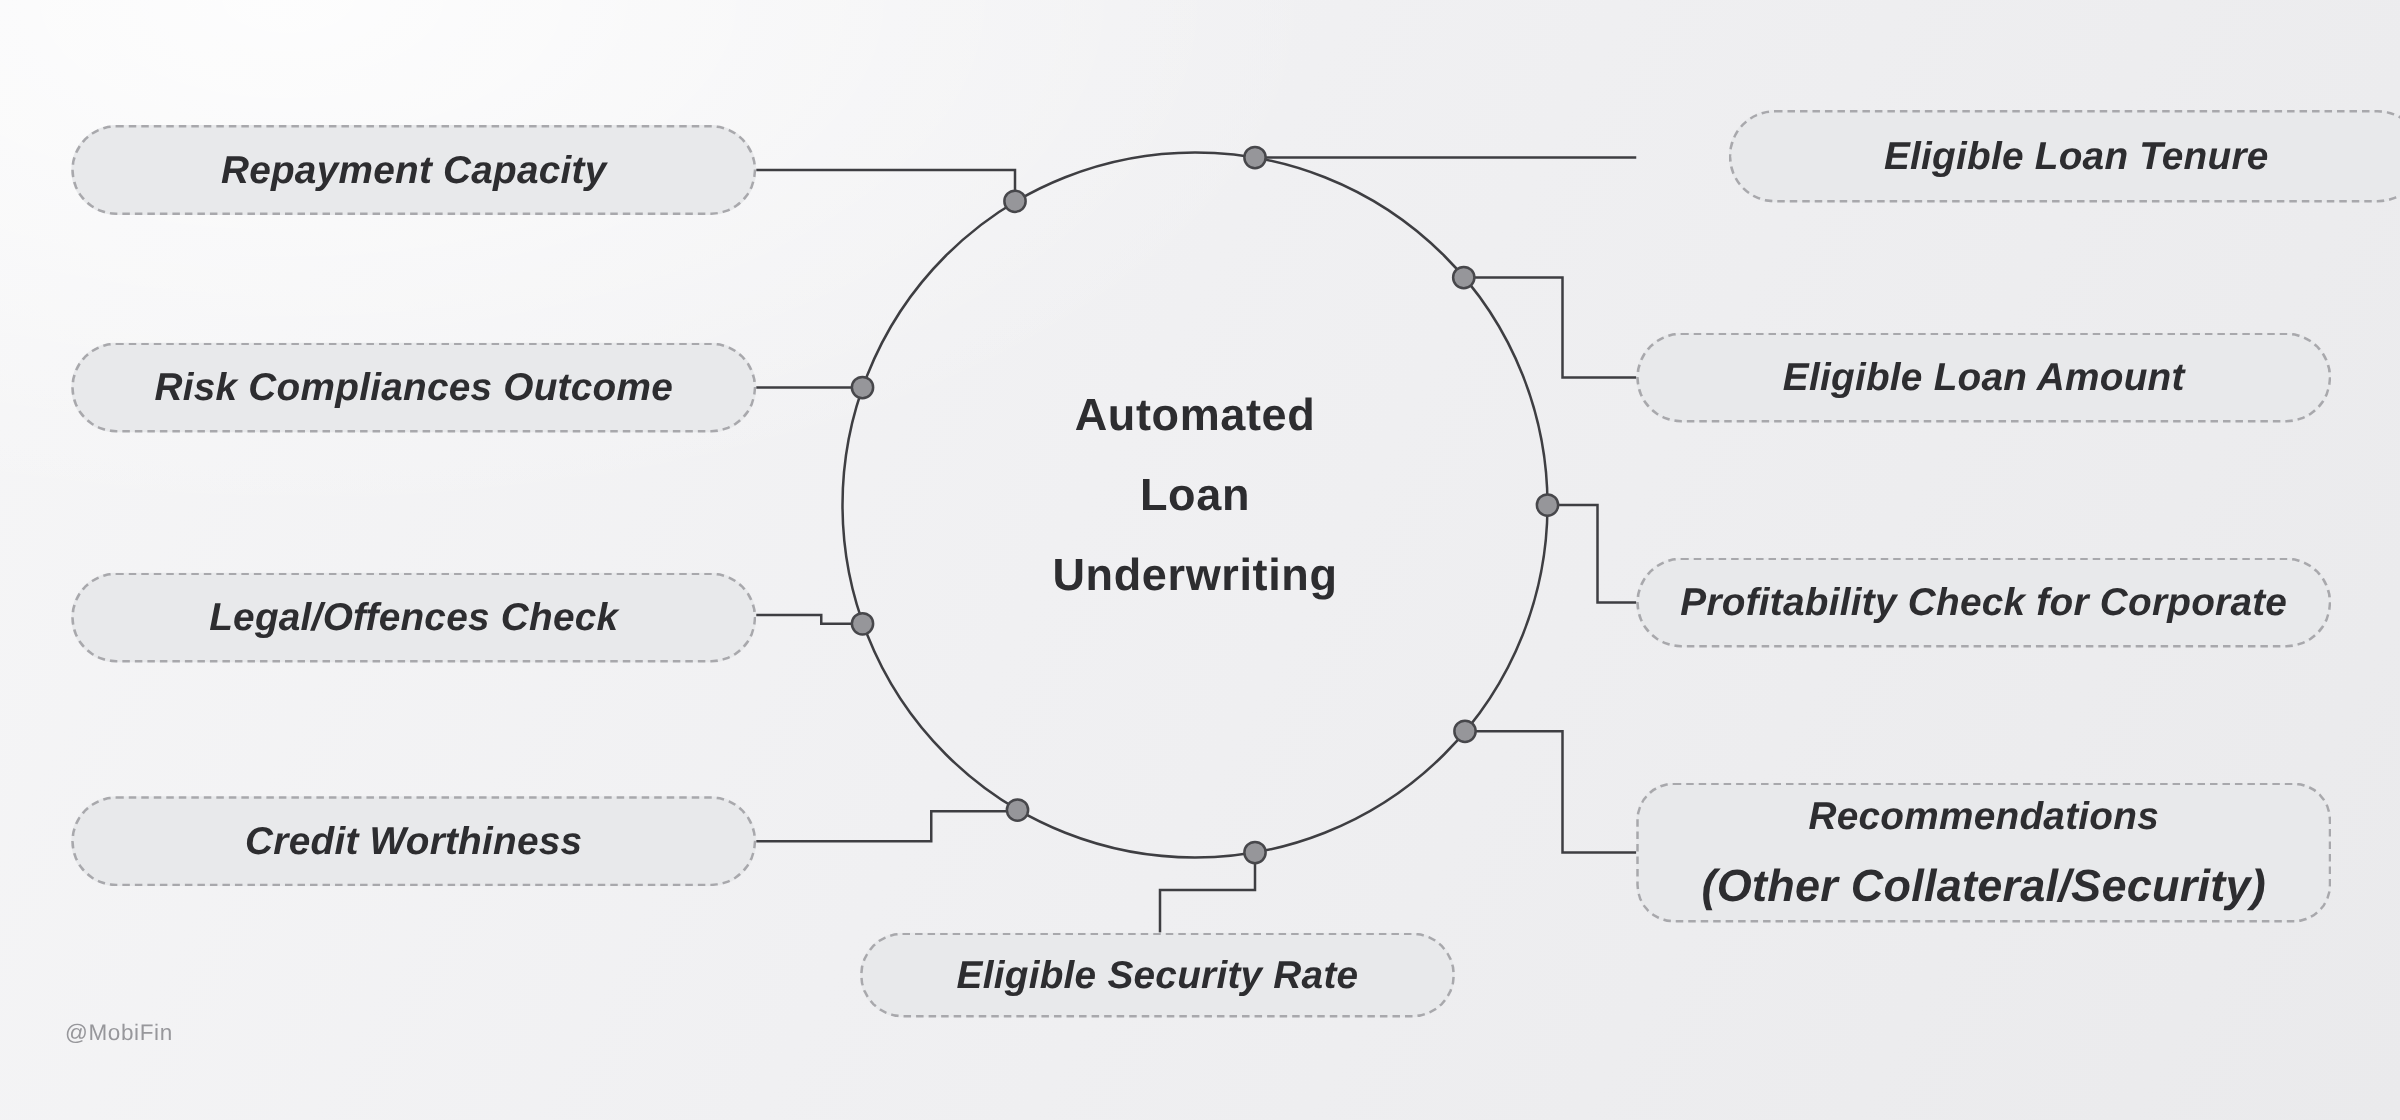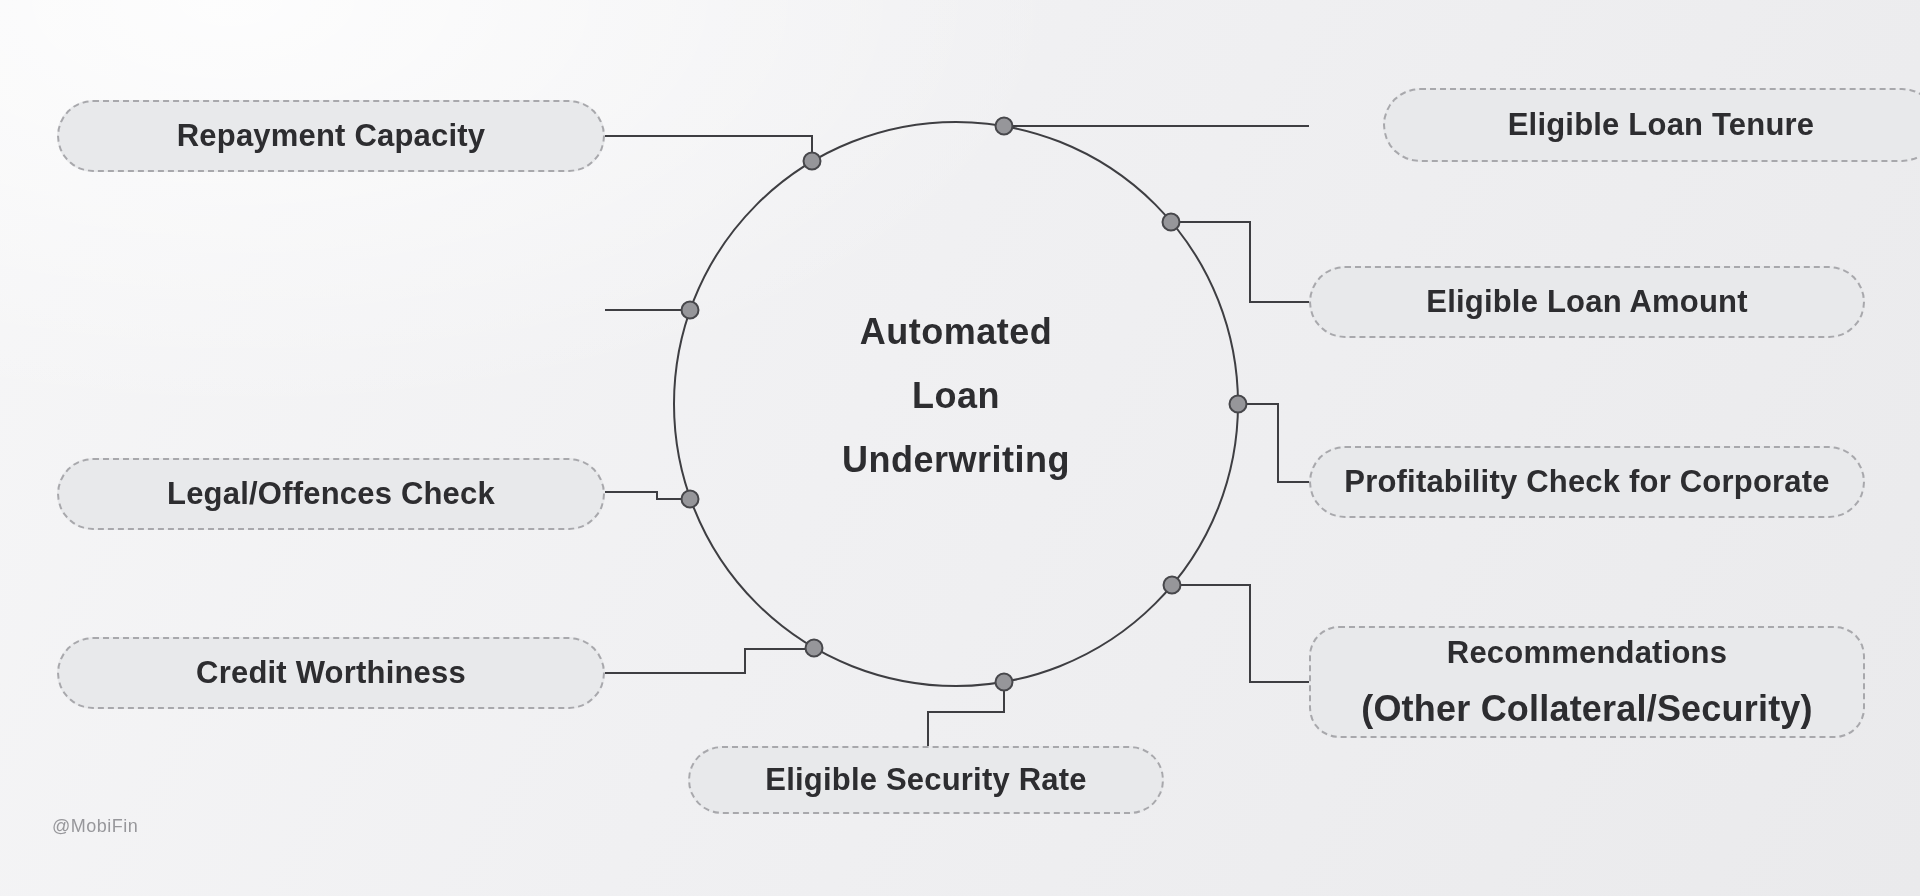--- a/index.html
+++ b/index.html
@@ -34,20 +34,21 @@
     display:flex;align-items:center;justify-content:center;flex-direction:column;
     background:var(--node-fill);
     border:2px dashed var(--node-border);
     border-radius:37px;
     color:var(--text-dark);
     font-weight:700;
     font-size:31px;
     letter-spacing:0.2px;
     text-align:center;
     line-height:1.2;
+    font-style:italic;
   }
   .node.tall{border-radius:30px;}
   .node .sub-label{font-size:36px;margin-top:4px;}
   #central-title{
     position:absolute;left:606px;top:300px;width:700px;
     text-align:center;
     color:var(--text-dark);
     font-weight:700;
     font-size:36px;line-height:64px;
     letter-spacing:0.5px;
@@ -90,20 +91,23 @@
   <div id="central-title">
     <div>Automated</div>
     <div>Loan</div>
     <div>Underwriting</div>
   </div>
 
   <div class="node" style="left:57px;top:100px;width:548px;height:72px;">
     <span>Repayment Capacity</span>
   </div>
 
+  <div class="node" style="left:57px;top:274px;width:548px;height:72px;">
+    <span>Risk Compliances Outcome</span>
+  </div>
 
   <div class="node" style="left:57px;top:458px;width:548px;height:72px;">
     <span>Legal/Offences Check</span>
   </div>
 
   <div class="node" style="left:57px;top:637px;width:548px;height:72px;">
     <span>Credit Worthiness</span>
   </div>
 
   <div class="node" style="left:688px;top:746px;width:476px;height:68px;border-radius:34px;">

